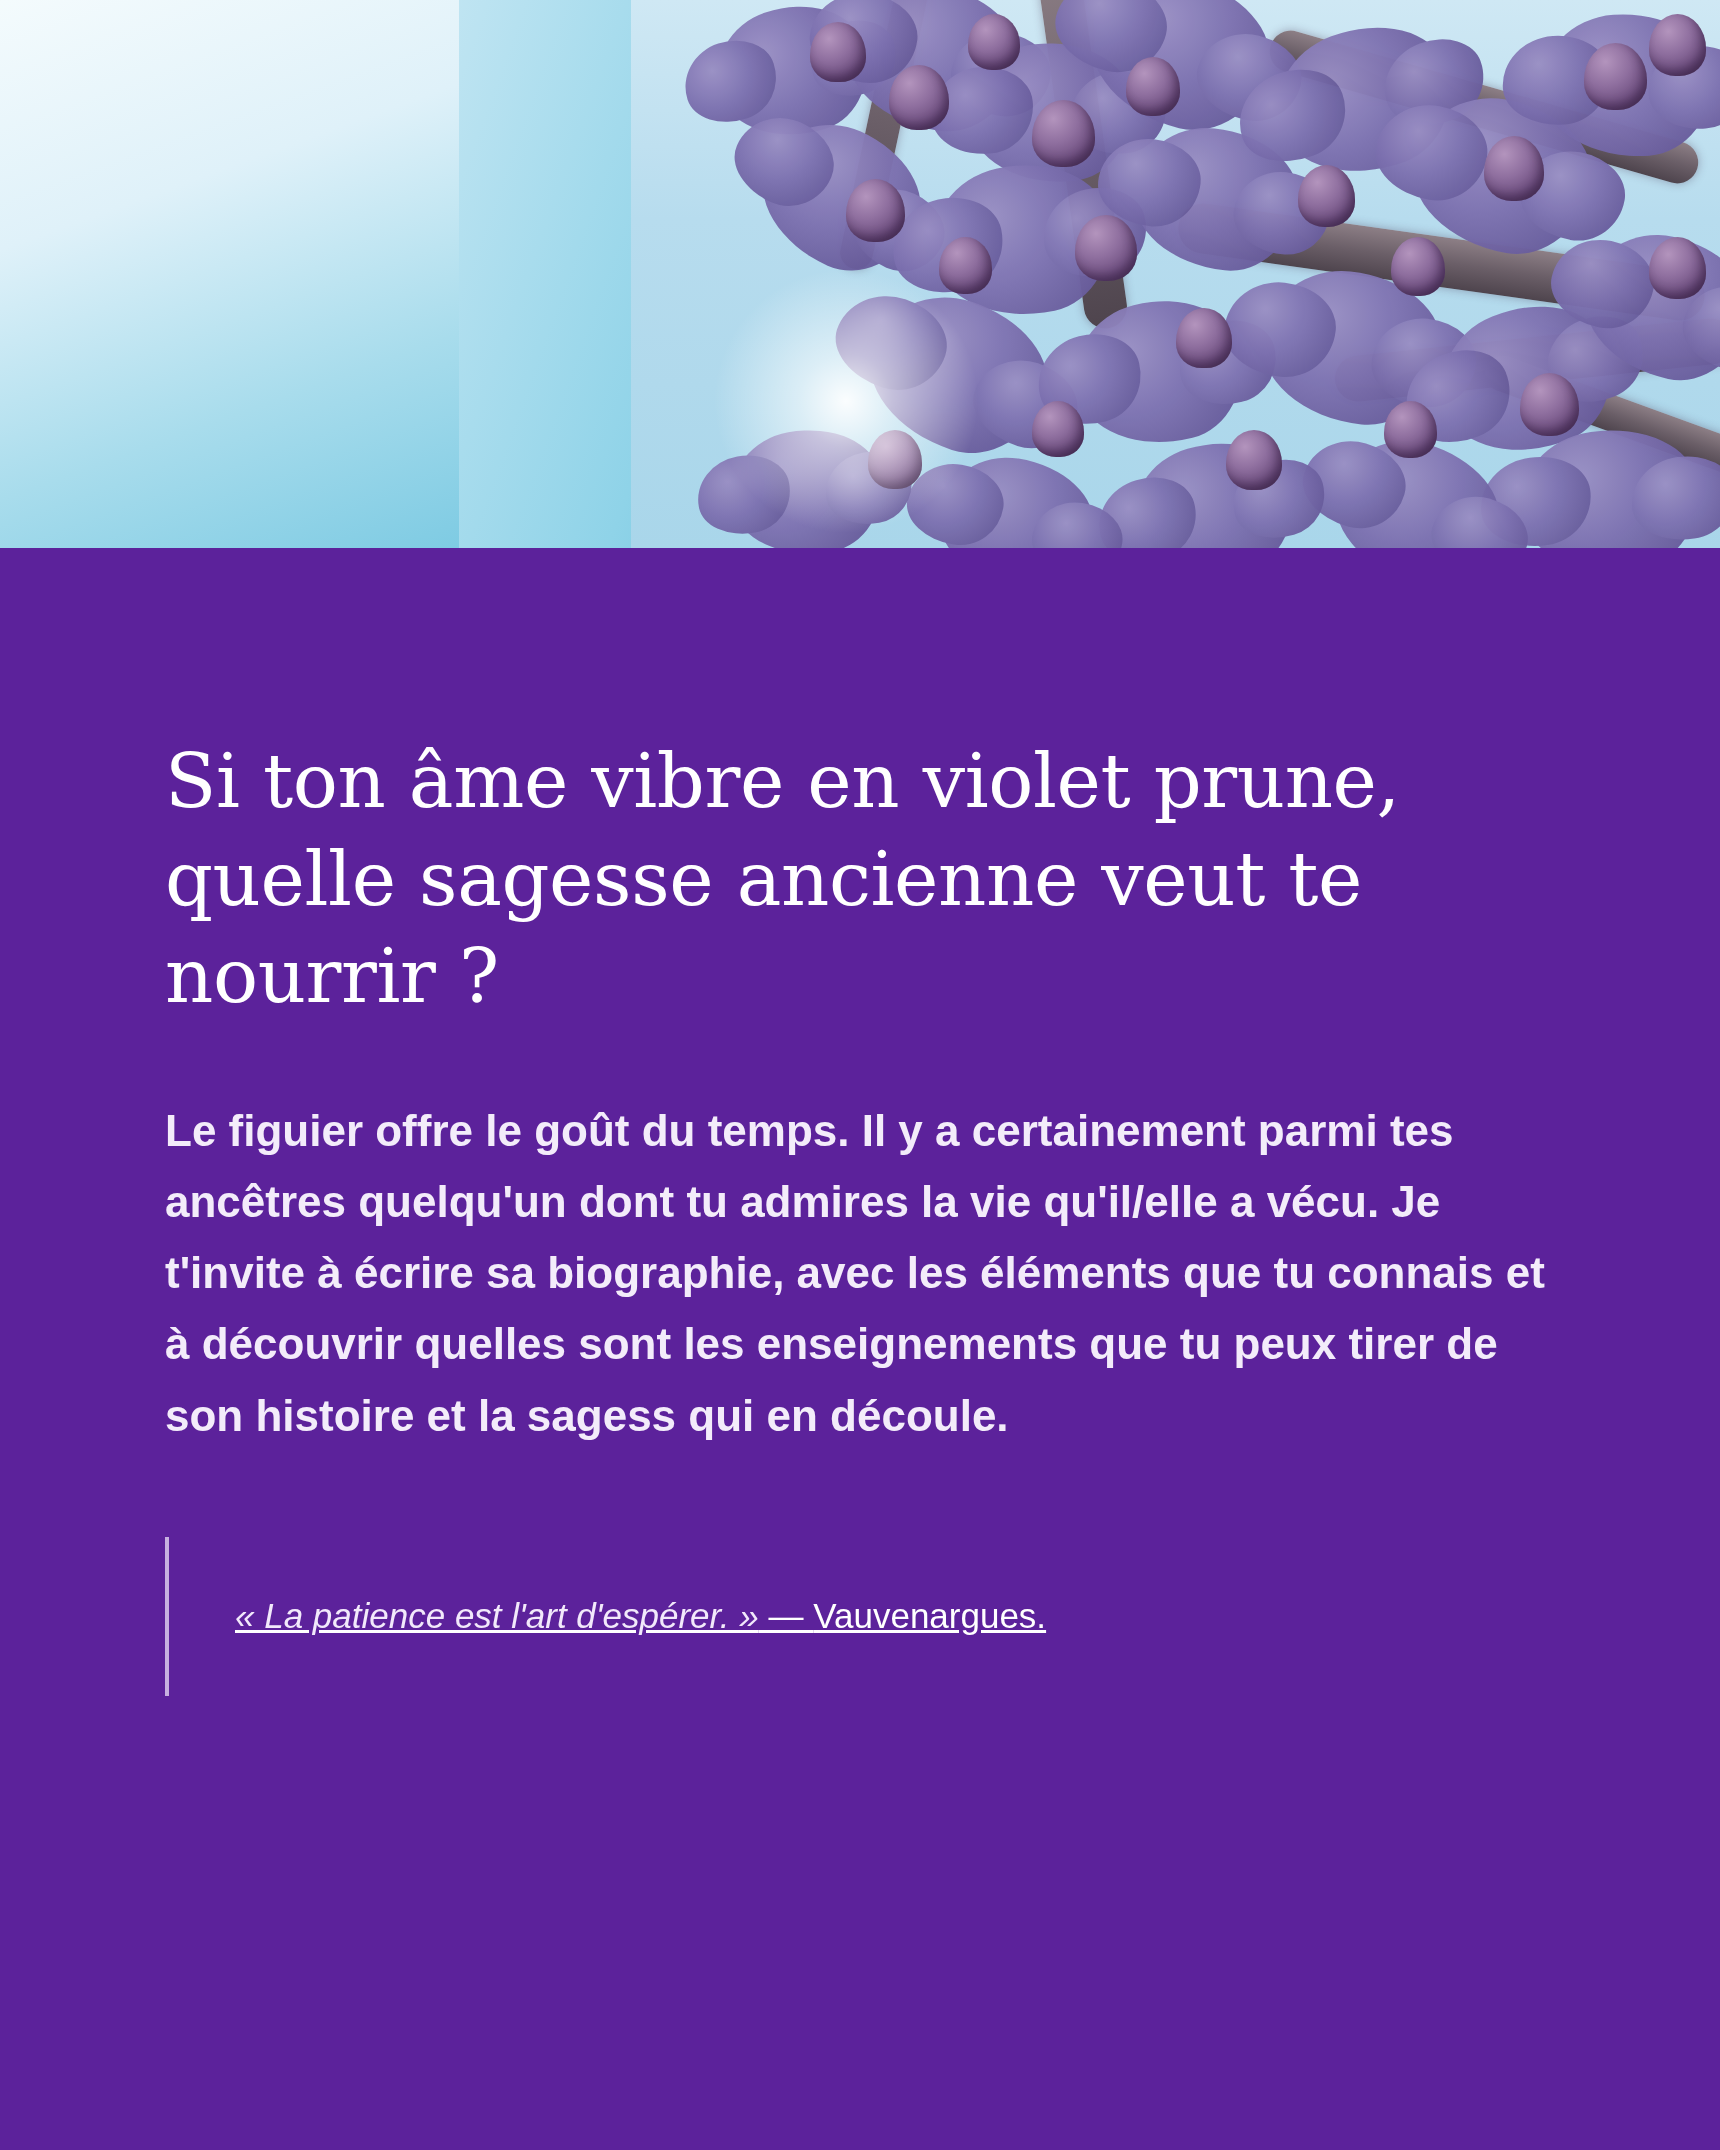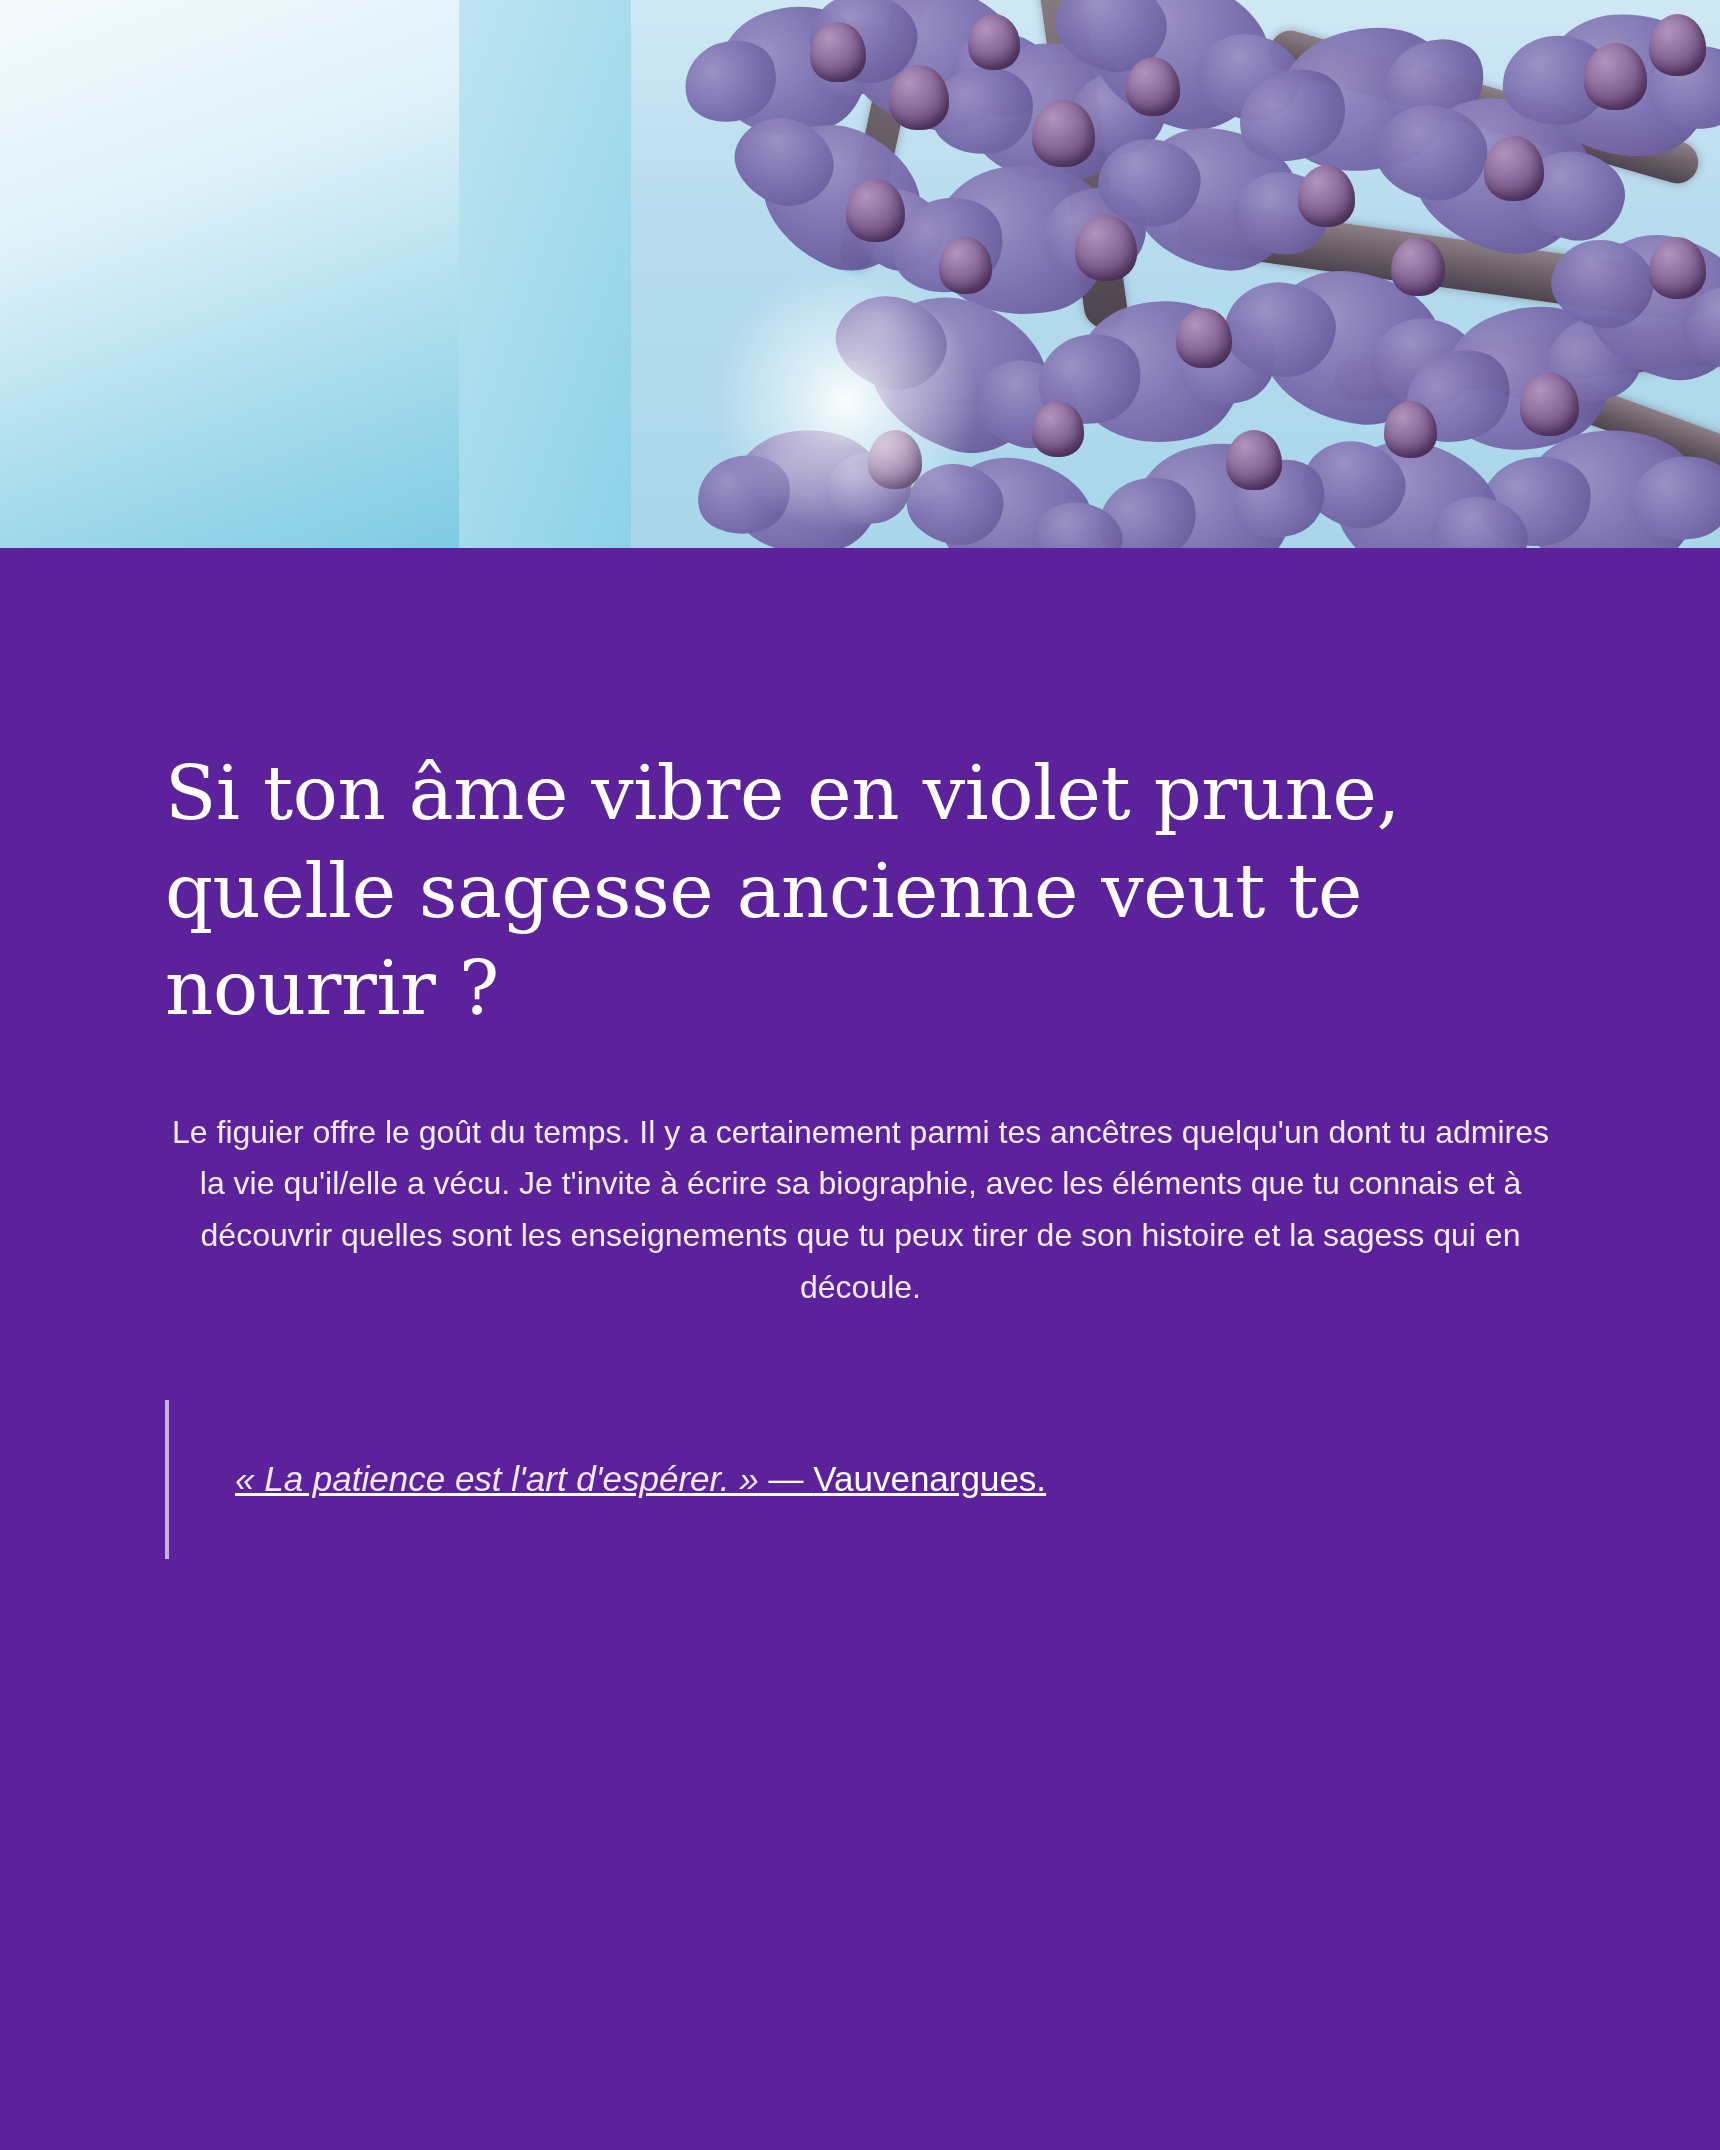--- a/index.html
+++ b/index.html
@@ -111,47 +111,46 @@
   .fig {
     position: absolute;
     border-radius: 52% 52% 48% 48% / 58% 58% 42% 42%;
     background: radial-gradient(circle at 34% 28%, #b394bd 0%, #8f6f9f 38%, #6a4b7c 72%, #4c3359 100%);
     box-shadow: inset -4.3px -5.7px 10px rgba(40,20,50,0.45);
   }
 
   
   .content {
     position: relative;
-    padding: 16px 165px;
+    padding: 4px 165px;
     box-sizing: border-box;
     width: 1721px;
   }
 
   .headline {
     margin: 0;
     padding-top: 181px;
     font-family: "DejaVu Serif", "Liberation Serif", serif;
     font-weight: 400;
     font-size: 75px;
     line-height: 1.30;
     letter-spacing: -0.4px;
     color: #ffffff;
     max-width: 1362px;
   }
 
   .body-copy {
     margin: 0;
     padding-top: 69px;
     font-family: "Liberation Sans", sans-serif;
-    font-weight: 400;
-    font-size: 32px;
+    font-weight: 700;
+    font-size: 44px;
     line-height: 1.62;
     color: #f3ecfa;
     max-width: 1416px;
-    text-align: center;
   }
 
   .quote-wrap {
     margin-top: 86px;
     padding-left: 70px;
     position: relative;
     max-width: 1398px;
   }
   .quote-bar {
     position: absolute;

